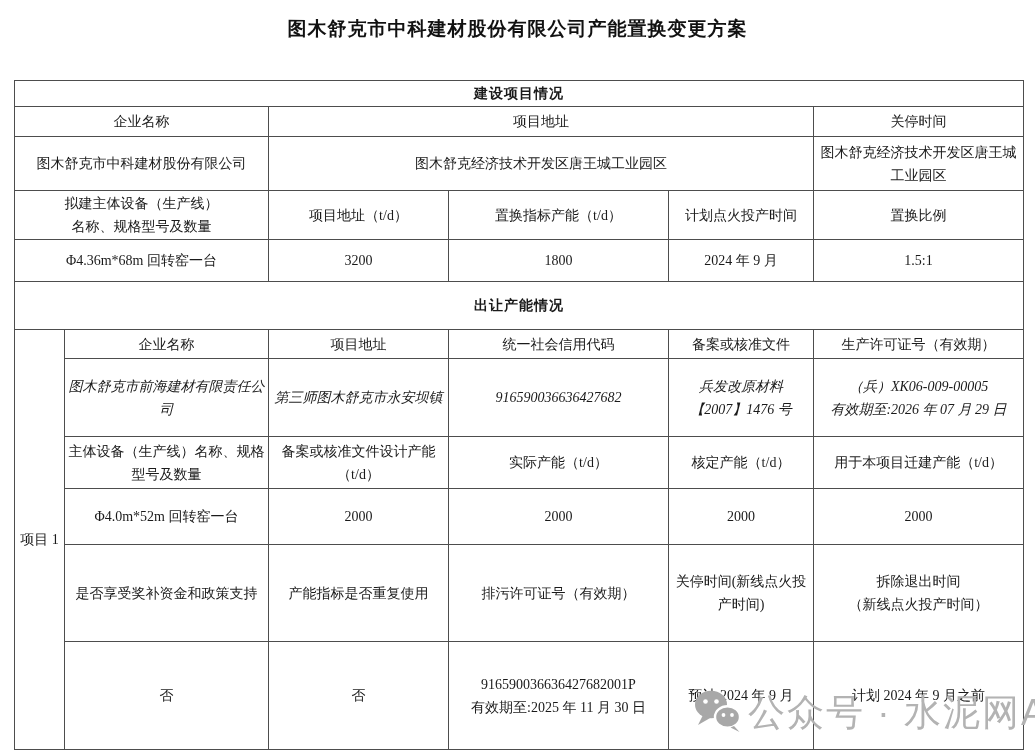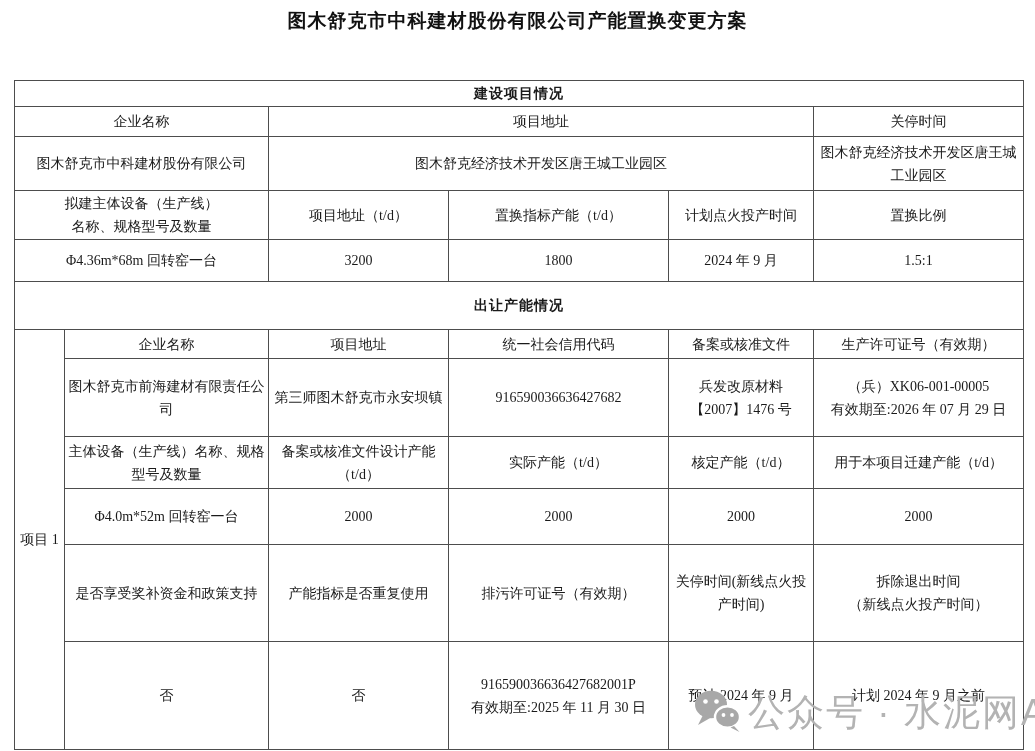--- a/index.html
+++ b/index.html
@@ -7,21 +7,21 @@
     padding: 0;
     background: #ffffff;
     width: 1035px;
     height: 751px;
     font-family: "Liberation Serif", serif;
     position: relative;
     overflow: hidden;
   }
   .page-title {
     position: absolute;
-    top: 8px;
+    top: 16px;
     left: 0;
     width: 1035px;
     text-align: center;
     font-size: 19px;
     font-weight: bold;
     color: #111111;
     letter-spacing: 1px;
   }
   table.doc {
     position: absolute;
@@ -47,21 +47,21 @@
     font-size: 16px;
     letter-spacing: 1px;
   }
   tr.h21  { height: 21px; }
   tr.h30  { height: 30px; }
   tr.h54  { height: 54px; }
   tr.h43  { height: 43px; margin-top: 44px; }
   tr.h42  { height: 42px; }
   tr.h48  { height: 48px; }
   tr.h29  { height: 29px; }
-  tr.h78  { height: 78px; }
+  tr.h78  { height: 78px; font-style: italic; }
   tr.h52  { height: 52px; padding-left: 32px; }
   tr.h56  { height: 56px; }
   tr.h97  { height: 97px; }
   tr.h108 { height: 108px; }
   td.nowrap { white-space: nowrap; }
   .watermark {
     position: absolute;
     left: 694px;
     top: 688px;
     display: flex;
@@ -138,21 +138,21 @@
   </tr>
   <tr class="h78">
     <td>图木舒克市前海建材有限责任公司</td>
     <td>第三师图木舒克市永安坝镇</td>
     <td>916590036636427682</td>
     <td>
       <div>兵发改原材料</div>
       <div>【2007】1476 号</div>
     </td>
     <td>
-      <div>（兵）XK06-001-00005</div>
+      <div>（兵）XK06-009-00005</div>
       <div>有效期至:2026 年 07 月 29 日</div>
     </td>
   </tr>
   <tr class="h52">
     <td>主体设备（生产线）名称、规格型号及数量</td>
     <td>备案或核准文件设计产能 （t/d）</td>
     <td>实际产能（t/d）</td>
     <td>核定产能（t/d）</td>
     <td>用于本项目迁建产能（t/d）</td>
   </tr>

